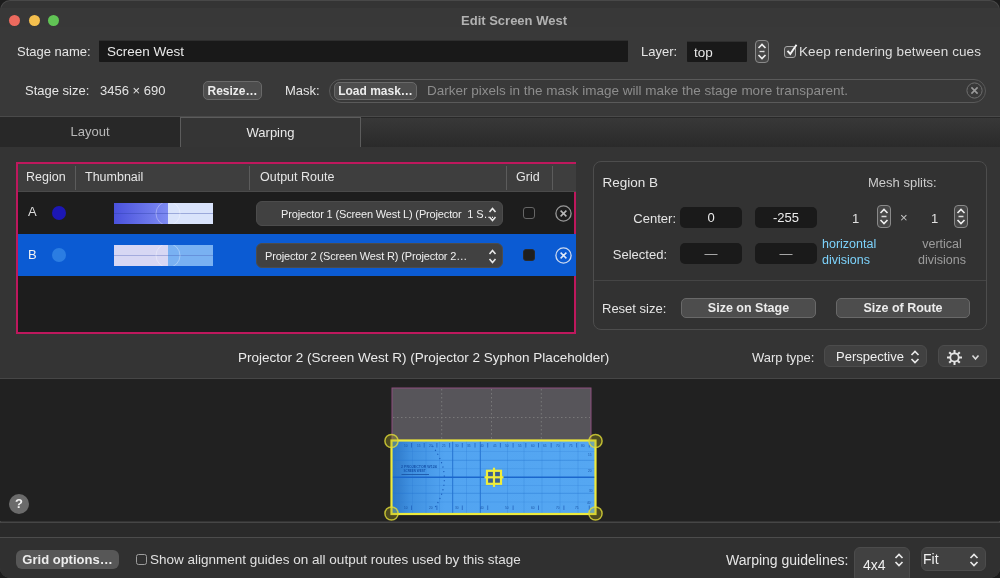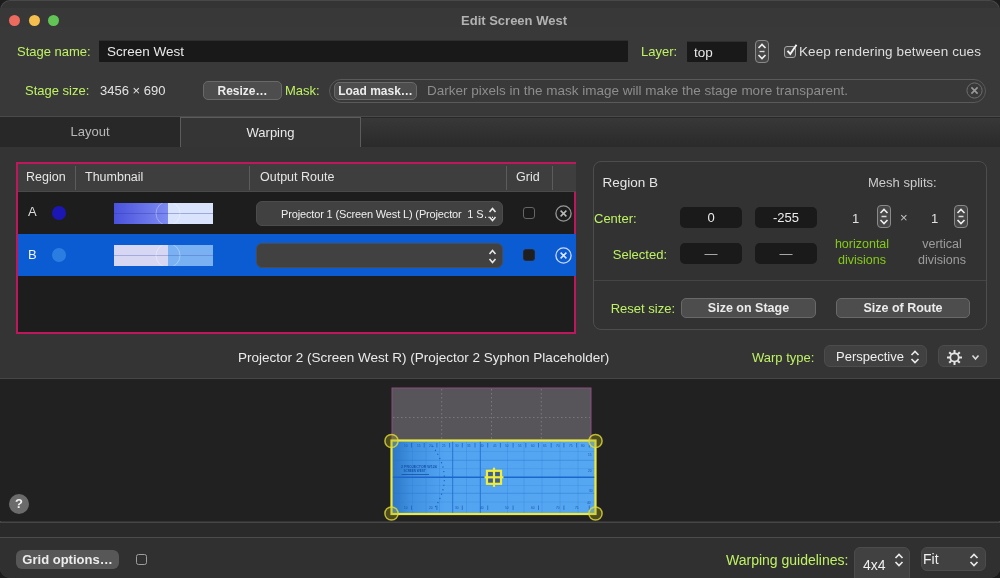--- a/index.html
+++ b/index.html
@@ -1,19 +1,19 @@
 <!DOCTYPE html>
 <html><head>
 <meta charset="utf-8">
 <style>
 html,body{margin:0;padding:0;}
 body{width:1000px;height:578px;background:#1c1c1c;font-family:"Liberation Sans",sans-serif;overflow:hidden;}
 .win{position:absolute;left:0;top:0;width:1000px;height:578px;border-radius:10px;overflow:hidden;background:#343434;box-shadow:inset 0 0 0 1px rgba(255,255,255,0.10);}
 .abs{position:absolute;}
-.lbl{position:absolute;color:#bef264;font-size:13px;white-space:nowrap;}
+.lbl{position:absolute;color:#e5e5e5;font-size:13px;white-space:nowrap;}
 .field{position:absolute;background:#191919;border-top:1px solid #2e2e2e;border-radius:1px;color:#e8e8e8;font-size:13.5px;}
 .btn{position:absolute;background:#4d4d4d;border:1px solid #696969;border-radius:5px;font-weight:bold;font-size:12px;color:#ececec;display:flex;align-items:center;justify-content:center;box-sizing:border-box;}
 .ddown{position:absolute;background:#414141;border:1px solid #4c4c4c;border-radius:6px;box-sizing:border-box;color:#efefef;font-size:12px;display:flex;align-items:center;overflow:hidden;}
 
 .titlebar{position:absolute;left:0;top:0;width:1000px;height:26px;background:#383838;border-bottom:1px solid #242424;margin-top:8px;}
 .tl{position:absolute;top:7px;width:11px;height:11px;border-radius:50%;}
 .title{position:absolute;left:28px;top:0;width:972px;line-height:26px;text-align:center;font-size:13px;font-weight:bold;color:#b2b2b2;}
 
 .topform{position:absolute;left:0;top:27px;width:1000px;height:89px;background:#393939;}
 
@@ -63,21 +63,21 @@
           <path d="M2.5 14 L6 17.5 L9.5 14" fill="none" stroke="#efefef" stroke-width="1.6"></path>
         </svg></div>
     <div class="cbx" style="left:784px;top:18.5px;border:1.5px solid #a6a6a6;background:#474747;"></div>
     <svg class="abs" style="left:784px;top:14px;" width="16" height="17" viewBox="0 0 16 17">
         <path d="M3.5 9.8 L6.3 13 L12.5 3.8" fill="none" stroke="#f4f4f4" stroke-width="1.9"></path>
       </svg>
     <div class="lbl" style="left:799px;top:16.5px;font-size:13.5px;letter-spacing:0.1px;color:#dedede;">Keep rendering between cues</div>
 
     <div class="lbl" style="left:25px;top:56px;">Stage size:</div>
     <div class="lbl" style="left:100px;top:56px;color:#e3e3e3;">3456 × 690</div>
-    <div class="btn" style="left:203px;top:54px;width:79px;height:19px;">Resize…</div>
+    <div class="btn" style="left:203px;top:54px;width:59px;height:19px;">Resize…</div>
     <div class="lbl" style="left:285px;top:56px;">Mask:</div>
     <div class="abs" style="left:329px;top:52px;width:657px;height:24px;border:1px solid #5a5a5a;border-radius:12px;box-sizing:border-box;"></div>
     <div class="btn" style="left:334px;top:55px;width:83px;height:18px;">Load mask…</div>
     <div class="lbl" style="left:427px;top:55.5px;font-size:13.5px;color:#8d8d8d;">Darker pixels in the mask image will make the stage more transparent.</div>
     <svg class="abs" style="left:966px;top:55px;" width="17" height="17" viewBox="0 0 17 17">
         <circle cx="8.5" cy="8.5" r="7.6" fill="none" stroke="#6f6f6f" stroke-width="1"></circle>
         <path d="M5.4 5.4 L11.6 11.6 M11.6 5.4 L5.4 11.6" stroke="#9a9a9a" stroke-width="1.6"></path>
       </svg>
   </div>
 
@@ -127,63 +127,64 @@
         <div class="lbl" style="left:10px;top:0;height:42px;line-height:42px;color:#f2f2f2;">B</div>
         <div class="dot" style="left:34px;top:14px;background:#2b7de2;"></div>
         <div class="abs" style="left:96px;top:11px;width:99px;height:21px;background:#79b1f2;">
            <div class="abs" style="left:0;top:0;width:54px;height:21px;background:#d7d7f4;"></div>
            <div class="abs" style="left:0;top:10px;width:99px;height:1px;background:rgba(70,90,180,0.35);"></div>
            <svg class="abs" style="left:38px;top:0;" width="32" height="21">
               <circle cx="16" cy="10.5" r="12" fill="none" stroke="rgba(255,255,255,0.33)" stroke-width="1"></circle>
             </svg>
         </div>
         <div class="ddown" style="left:238px;top:9px;width:247px;height:25px;">
+          <span style="padding-left:8px;white-space:nowrap;font-size:11px;letter-spacing:-0.15px;">Projector 2 (Screen West R) (Projector 2…</span>
           <svg class="abs" style="right:5px;top:4px;" width="9" height="17" viewBox="0 0 9 17">
               <path d="M1.5 6 L4.5 2.5 L7.5 6" fill="none" stroke="#e8e8e8" stroke-width="1.6"></path>
               <path d="M1.5 11 L4.5 14.5 L7.5 11" fill="none" stroke="#e8e8e8" stroke-width="1.6"></path>
             </svg>
         </div>
         <div class="cbx" style="left:505px;top:15px;border:1px solid #2a2a2a;background:#1f1f1f;"></div>
         <svg class="xbtn" style="left:537px;top:13px;" viewBox="0 0 17 17">
             <circle cx="8.5" cy="8.5" r="7.6" fill="none" stroke="#cdd9ef" stroke-width="1.3"></circle>
             <path d="M5.6 5.6 L11.4 11.4 M11.4 5.6 L5.6 11.4" stroke="#e1e9f7" stroke-width="1.5"></path>
           </svg>
       </div>
     </div>
 
     <div class="panel">
       <div class="lbl" style="left:8.5px;top:13px;font-size:13.5px;color:#e4e4e4;">Region B</div>
       <div class="lbl" style="left:274px;top:13px;color:#cccccc;">Mesh splits:</div>
 
-      <div class="lbl" style="left:0px;top:49px;width:73px;text-align:left;">Center:</div>
+      <div class="lbl" style="left:9px;top:49px;width:73px;text-align:right;">Center:</div>
       <div class="pfield" style="left:86px;top:45px;">0</div>
       <div class="pfield" style="left:161px;top:45px;">-255</div>
       <div class="lbl" style="left:258px;top:49px;color:#e0e0e0;">1</div>
       <div class="stepper" style="left:283px;top:43px;"><svg width="12" height="21" viewBox="0 0 12 21">
             <path d="M2.5 7 L6 3.5 L9.5 7" fill="none" stroke="#efefef" stroke-width="1.6"></path>
             <line x1="3.5" y1="10.5" x2="8.5" y2="10.5" stroke="#dcdcdc" stroke-width="1.3"></line>
             <path d="M2.5 14 L6 17.5 L9.5 14" fill="none" stroke="#efefef" stroke-width="1.6"></path>
           </svg></div>
       <div class="lbl" style="left:306px;top:48px;color:#c4c4c4;">×</div>
       <div class="lbl" style="left:337px;top:49px;color:#e0e0e0;">1</div>
       <div class="stepper" style="left:360px;top:43px;"><svg width="12" height="21" viewBox="0 0 12 21">
             <path d="M2.5 7 L6 3.5 L9.5 7" fill="none" stroke="#efefef" stroke-width="1.6"></path>
             <line x1="3.5" y1="10.5" x2="8.5" y2="10.5" stroke="#dcdcdc" stroke-width="1.3"></line>
             <path d="M2.5 14 L6 17.5 L9.5 14" fill="none" stroke="#efefef" stroke-width="1.6"></path>
           </svg></div>
 
       <div class="lbl" style="left:0px;top:85px;width:73px;text-align:right;">Selected:</div>
       <div class="pfield" style="left:86px;top:81px;color:#b8b8b8;">—</div>
       <div class="pfield" style="left:161px;top:81px;color:#b8b8b8;">—</div>
-      <div class="lbl" style="left:228px;top:74px;width:80px;text-align:center;color:#84cc16;font-size:12.5px;line-height:16px;">horizontal<br>divisions</div>
+      <div class="lbl" style="left:228px;top:74px;width:80px;color:#7dd3fc;font-size:12.5px;line-height:16px;">horizontal<br>divisions</div>
       <div class="lbl" style="left:308px;top:74px;width:80px;text-align:center;color:#9d9d9d;font-size:12.5px;line-height:16px;">vertical<br>divisions</div>
 
       <div class="abs" style="left:0;top:118px;width:392px;height:1px;background:#454545;"></div>
 
-      <div class="lbl" style="left:8px;top:139px;width:73px;text-align:right;">Reset size:</div>
+      <div class="lbl" style="left:8px;top:139px;width:73px;text-align:left;">Reset size:</div>
       <div class="btn" style="left:87px;top:136px;width:135px;height:20px;font-size:12.5px;">Size on Stage</div>
       <div class="btn" style="left:242px;top:136px;width:134px;height:20px;font-size:12.5px;">Size of Route</div>
     </div>
 
     <div class="lbl" style="left:238px;top:202.5px;font-size:13.5px;color:#eaeaea;">Projector 2 (Screen West R) (Projector 2 Syphon Placeholder)</div>
     <div class="lbl" style="left:752px;top:203px;">Warp type:</div>
     <div class="ddown" style="left:824px;top:198px;width:103px;height:22px;font-size:13px;">
       <span style="padding-left:11px;">Perspective</span>
       <svg class="abs" style="right:6px;top:3px;" width="10" height="16" viewBox="0 0 10 16">
           <path d="M1.5 6 L5 2.5 L8.5 6" fill="none" stroke="#e8e8e8" stroke-width="1.7"></path>
@@ -346,20 +347,21 @@
       </g>
     </svg>
     <div class="abs" style="left:9px;top:115px;width:20px;height:20px;border-radius:50%;background:#6b6b6b;color:#f2f2f2;text-align:center;line-height:20px;font-size:13px;font-weight:bold;">?</div>
   </div>
 
   <div class="strip"></div>
 
   <div class="bbar">
     <div class="btn" style="left:16px;top:11.5px;width:103px;height:19.5px;background:#575757;border:none;border-radius:6px;font-size:13px;">Grid options…</div>
     <div class="cbx" style="left:136px;top:15.5px;border:1.5px solid #9e9e9e;background:transparent;border-radius:2.5px;width:11px;height:11px;"></div>
+    <div class="lbl" style="left:150px;top:13.5px;font-size:13.5px;color:#e0e0e0;">Show alignment guides on all output routes used by this stage</div>
     <div class="lbl" style="left:726px;top:13.5px;font-size:14px;">Warping guidelines:</div>
     <div class="ddown" style="left:854px;top:9px;width:56px;height:36px;font-size:14px;">
       <span style="padding-left:8px;">4x4</span>
       <svg class="abs" style="right:5px;top:4px;" width="10" height="16" viewBox="0 0 10 16">
           <path d="M1.5 6 L5 2.5 L8.5 6" fill="none" stroke="#e8e8e8" stroke-width="1.7"></path>
           <path d="M1.5 10 L5 13.5 L8.5 10" fill="none" stroke="#e8e8e8" stroke-width="1.7"></path>
         </svg>
     </div>
     <div class="ddown" style="left:921px;top:9px;width:65px;height:24px;font-size:14px;">
       <span style="padding-left:1px;">Fit</span>

